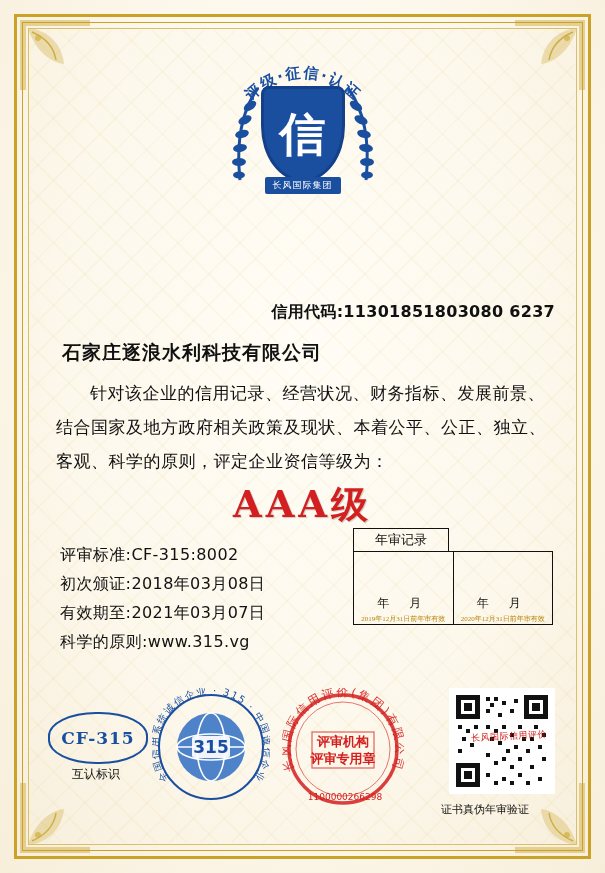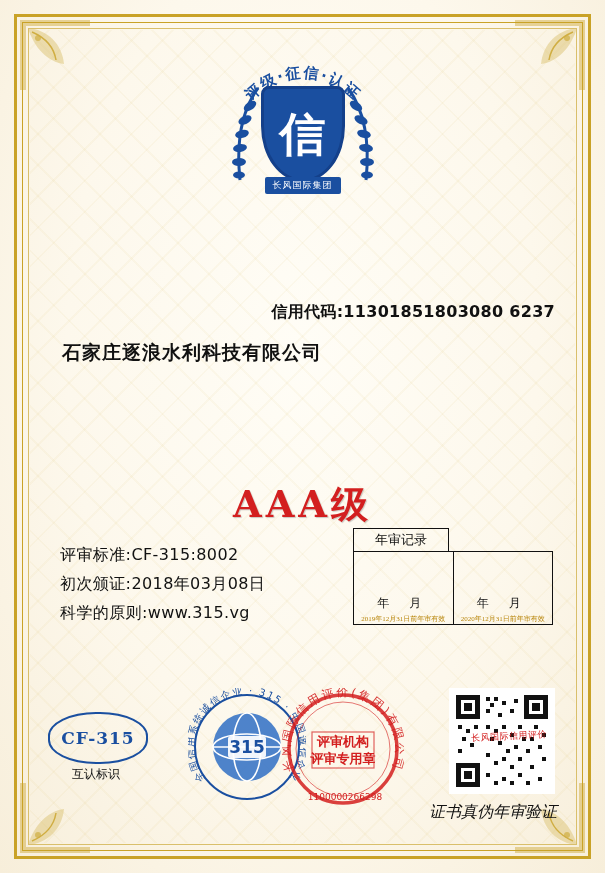--- a/index.html
+++ b/index.html
@@ -283,21 +283,20 @@
     color: #111;
     font-family: Liberation Sans, sans-serif;
   }
 
   .globe-seal {
     position: absolute;
     left: 112px;
     top: 648px;
     width: 118px;
     height: 118px;
-    margin-left: 36px;
   }
   .round-seal {
     position: absolute;
     left: 242px;
     top: 648px;
     width: 122px;
     height: 122px;
   }
   .qr {
     position: absolute;
@@ -312,28 +311,27 @@
     border: 3px solid #fff;
     box-sizing: border-box;
   }
   .qr-inner {
     position: relative;
     width: 100%;
     height: 100%;
   }
   .qr-caption {
     position: absolute;
-    right: 8px;
+    right: 16px;
     top: 762px;
     width: 128px;
     text-align: center;
-    font-size: 16px;
-    color: #111;
-    font-family: "DejaVu Sans", sans-serif;
-    font-style: italic;
+    font-size: 11px;
+    color: #111;
+    font-family: "DejaVu Sans", sans-serif;
   }
   .qr-redtext {
     position: absolute;
     right: 18px;
     top: 690px;
     font-size: 9px;
     color: #d31f1f;
     font-family: "DejaVu Sans", sans-serif;
     transform: rotate(-3deg);
     letter-spacing: .5px;
@@ -433,26 +431,32 @@
         </div>
         <div class="banner">长风国际集团</div>
       </div>
     </div>
 
 
     <div class="credit-code">信用代码:11301851803080 6237</div>
 
     <div class="company">石家庄逐浪水利科技有限公司</div>
 
+    <div class="body-text">
+      <p class="indent">针对该企业的信用记录、经营状况、财务指标、发展前景、</p>
+      <p>结合国家及地方政府相关政策及现状、本着公平、公正、独立、</p>
+      <p>客观、科学的原则，评定企业资信等级为：</p>
+    </div>
 
     <div class="grade">AAA级</div>
 
     <div class="details">
       <div>评审标准:CF-315:8002</div>
       <div>初次颁证:2018年03月08日</div>
+      <div>有效期至:2021年03月07日</div>
       <div>科学的原则:www.315.vg</div>
     </div>
 
     <div class="review">
       <div class="review-title">年审记录</div>
       <div class="review-grid">
         <div class="review-cell">
           <div class="cell-ym">年 月</div>
           <div class="cell-note">2019年12月31日前年审有效</div>
         </div>

